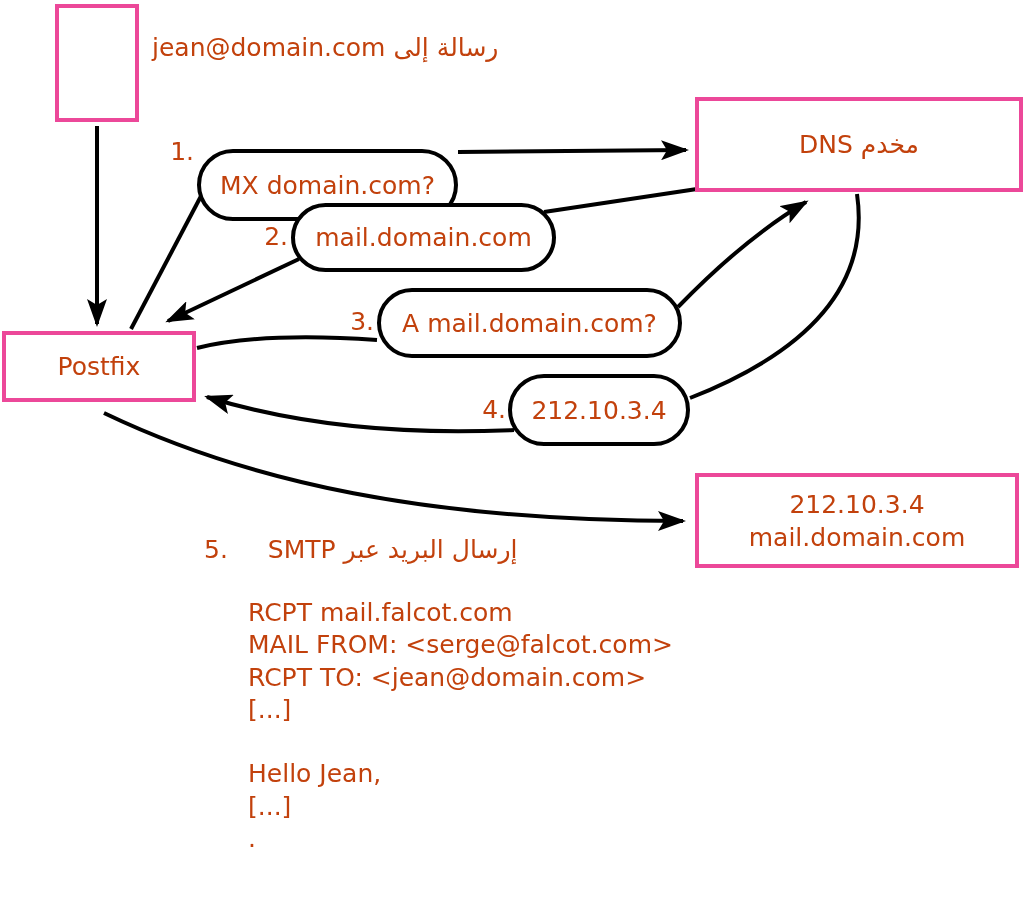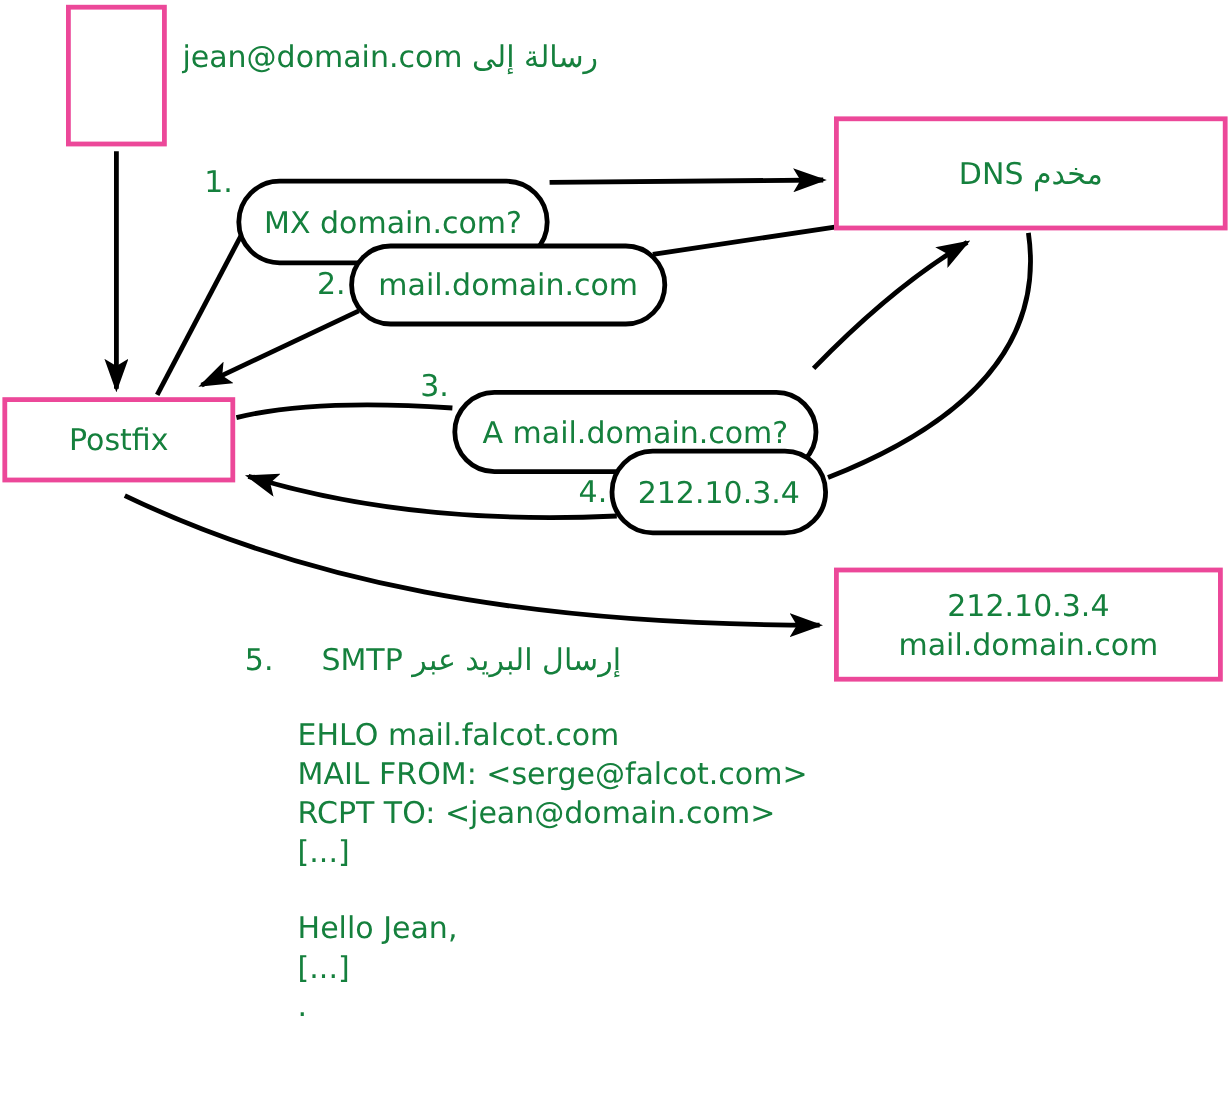--- a/index.html
+++ b/index.html
@@ -1,19 +1,19 @@
 <!DOCTYPE html>
 <html><head>
 <meta charset="utf-8">
 <style>
   html,body { margin:0; padding:0; background:#ffffff; }
   #stage {
     position:relative; width:1024px; height:919px;
     background:#ffffff; overflow:hidden;
-    font-family:"DejaVu Sans", sans-serif; color:#15803d;
+    font-family:"DejaVu Sans", sans-serif; color:#c2410c;
   }
   #wires { position:absolute; left:0; top:0; width:1024px; height:919px; }
   .box {
     position:absolute; box-sizing:border-box;
     border:4px solid #ec4899; background:#fff;
     display:flex; align-items:center; justify-content:center;
     font-size:25px; line-height:33px; text-align:center;
   }
   .pill {
     position:absolute; box-sizing:border-box;
@@ -79,36 +79,36 @@
   <div class="pill" style="left:197px; top:115px; width:261px; height:72px;margin-top:34px;">
     <span>MX domain.com?</span>
   </div>
 
   <div class="stepnum" style="left:254px; top:222px;">2.</div>
   <div class="pill" style="left:291px; top:203px; width:265px; height:69px;">
     <span>mail.domain.com</span>
   </div>
 
   <div class="stepnum" style="left:340px; top:307px;">3.</div>
-  <div class="pill" style="left:377px; top:288px; width:305px; height:70px;margin-top:37px;">
+  <div class="pill" style="left:377px; top:288px; width:305px; height:70px;">
     <span>A mail.domain.com?</span>
   </div>
 
   <div class="stepnum" style="left:472px; top:395px;">4.</div>
   <div class="pill" style="left:508px; top:374px; width:182px; height:72px;">
     <span>212.10.3.4</span>
   </div>
 
   <div class="step5">
     <span>5.</span>
     <span class="rtl" dir="rtl">إرسال البريد عبر SMTP</span>
   </div>
 
   <div class="msg-block">
-    <div class="msg-line">EHLO mail.falcot.com</div>
+    <div class="msg-line">RCPT mail.falcot.com</div>
     <div class="msg-line">MAIL FROM: &lt;serge@falcot.com&gt;</div>
     <div class="msg-line">RCPT TO: &lt;jean@domain.com&gt;</div>
     <div class="msg-line">[...]</div>
     <div class="msg-line"></div>
     <div class="msg-line">Hello Jean,</div>
     <div class="msg-line">[...]</div>
     <div class="msg-line">.</div>
   </div>
 
 </div>

